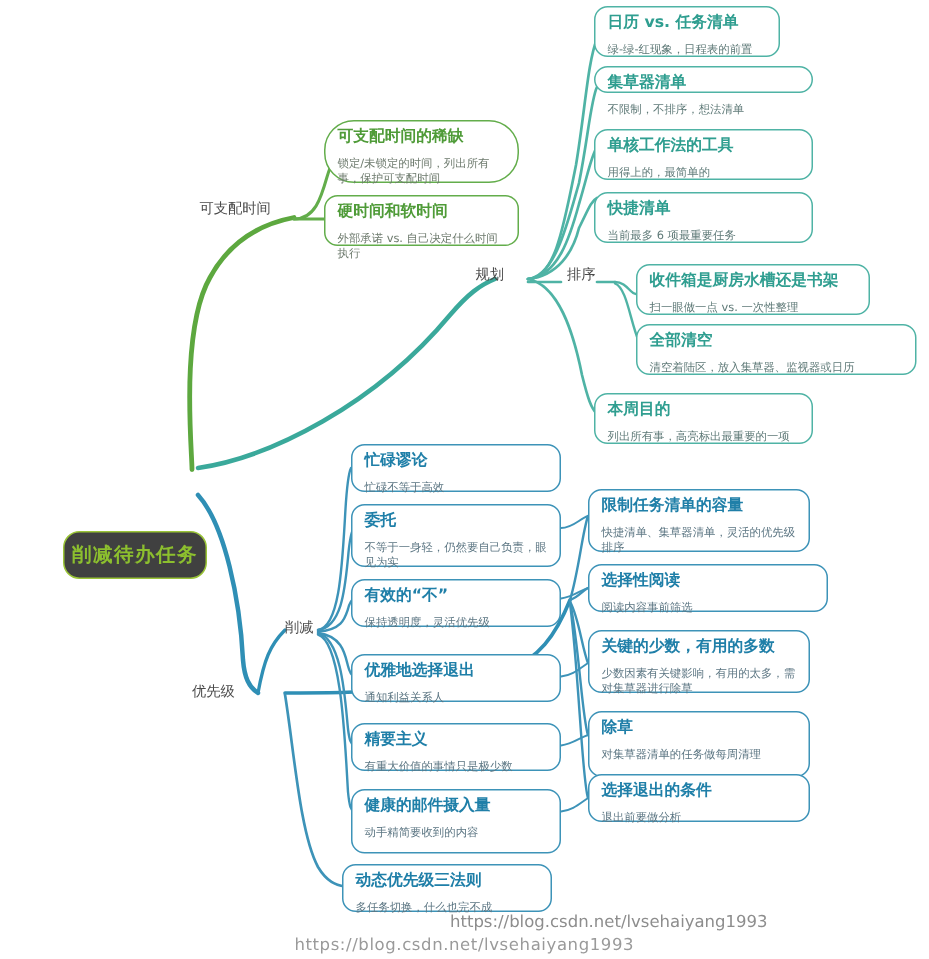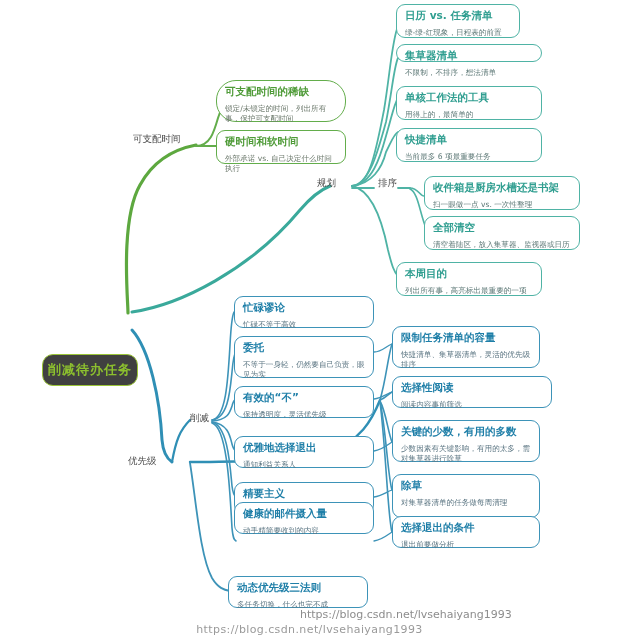--- a/index.html
+++ b/index.html
@@ -135,21 +135,21 @@
   </div>
   <div class="node t" style="left:396px;top:262px;width:146px;height:34px;">
     <div class="title">本周目的</div>
     <div class="sub">列出所有事，高亮标出最重要的一项</div>
   </div>
 
   <div class="node t" style="left:424px;top:176px;width:156px;height:34px;">
     <div class="title">收件箱是厨房水槽还是书架</div>
     <div class="sub">扫一眼做一点 vs. 一次性整理</div>
   </div>
-  <div class="node t" style="left:424px;top:216px;width:156px;height:34px;">
+  <div class="node t" style="left:424px;top:216px;width:187px;height:34px;">
     <div class="title">全部清空</div>
     <div class="sub">清空着陆区，放入集草器、监视器或日历</div>
   </div>
 
   <div class="node b" style="left:234px;top:296px;width:140px;height:32px;">
     <div class="title">忙碌谬论</div>
     <div class="sub">忙碌不等于高效</div>
   </div>
   <div class="node b" style="left:234px;top:336px;width:140px;height:42px;">
     <div class="title">委托</div>
@@ -160,21 +160,21 @@
     <div class="sub">通知利益关系人</div>
   </div>
   <div class="node b" style="left:234px;top:386px;width:140px;height:32px;">
     <div class="title">有效的“不”</div>
     <div class="sub">保持透明度，灵活优先级</div>
   </div>
   <div class="node b" style="left:234px;top:482px;width:140px;height:32px;">
     <div class="title">精要主义</div>
     <div class="sub">有重大价值的事情只是极少数</div>
   </div>
-  <div class="node b" style="left:234px;top:502px;width:140px;height:32px;">
+  <div class="node b" style="left:234px;top:526px;width:140px;height:43px;">
     <div class="title">健康的邮件摄入量</div>
     <div class="sub">动手精简要收到的内容</div>
   </div>
   <div class="node b" style="left:228px;top:576px;width:140px;height:32px;">
     <div class="title">动态优先级三法则</div>
     <div class="sub">多任务切换，什么也完不成</div>
   </div>
 
   <div class="node b" style="left:392px;top:326px;width:148px;height:42px;">
     <div class="title">限制任务清单的容量</div>

